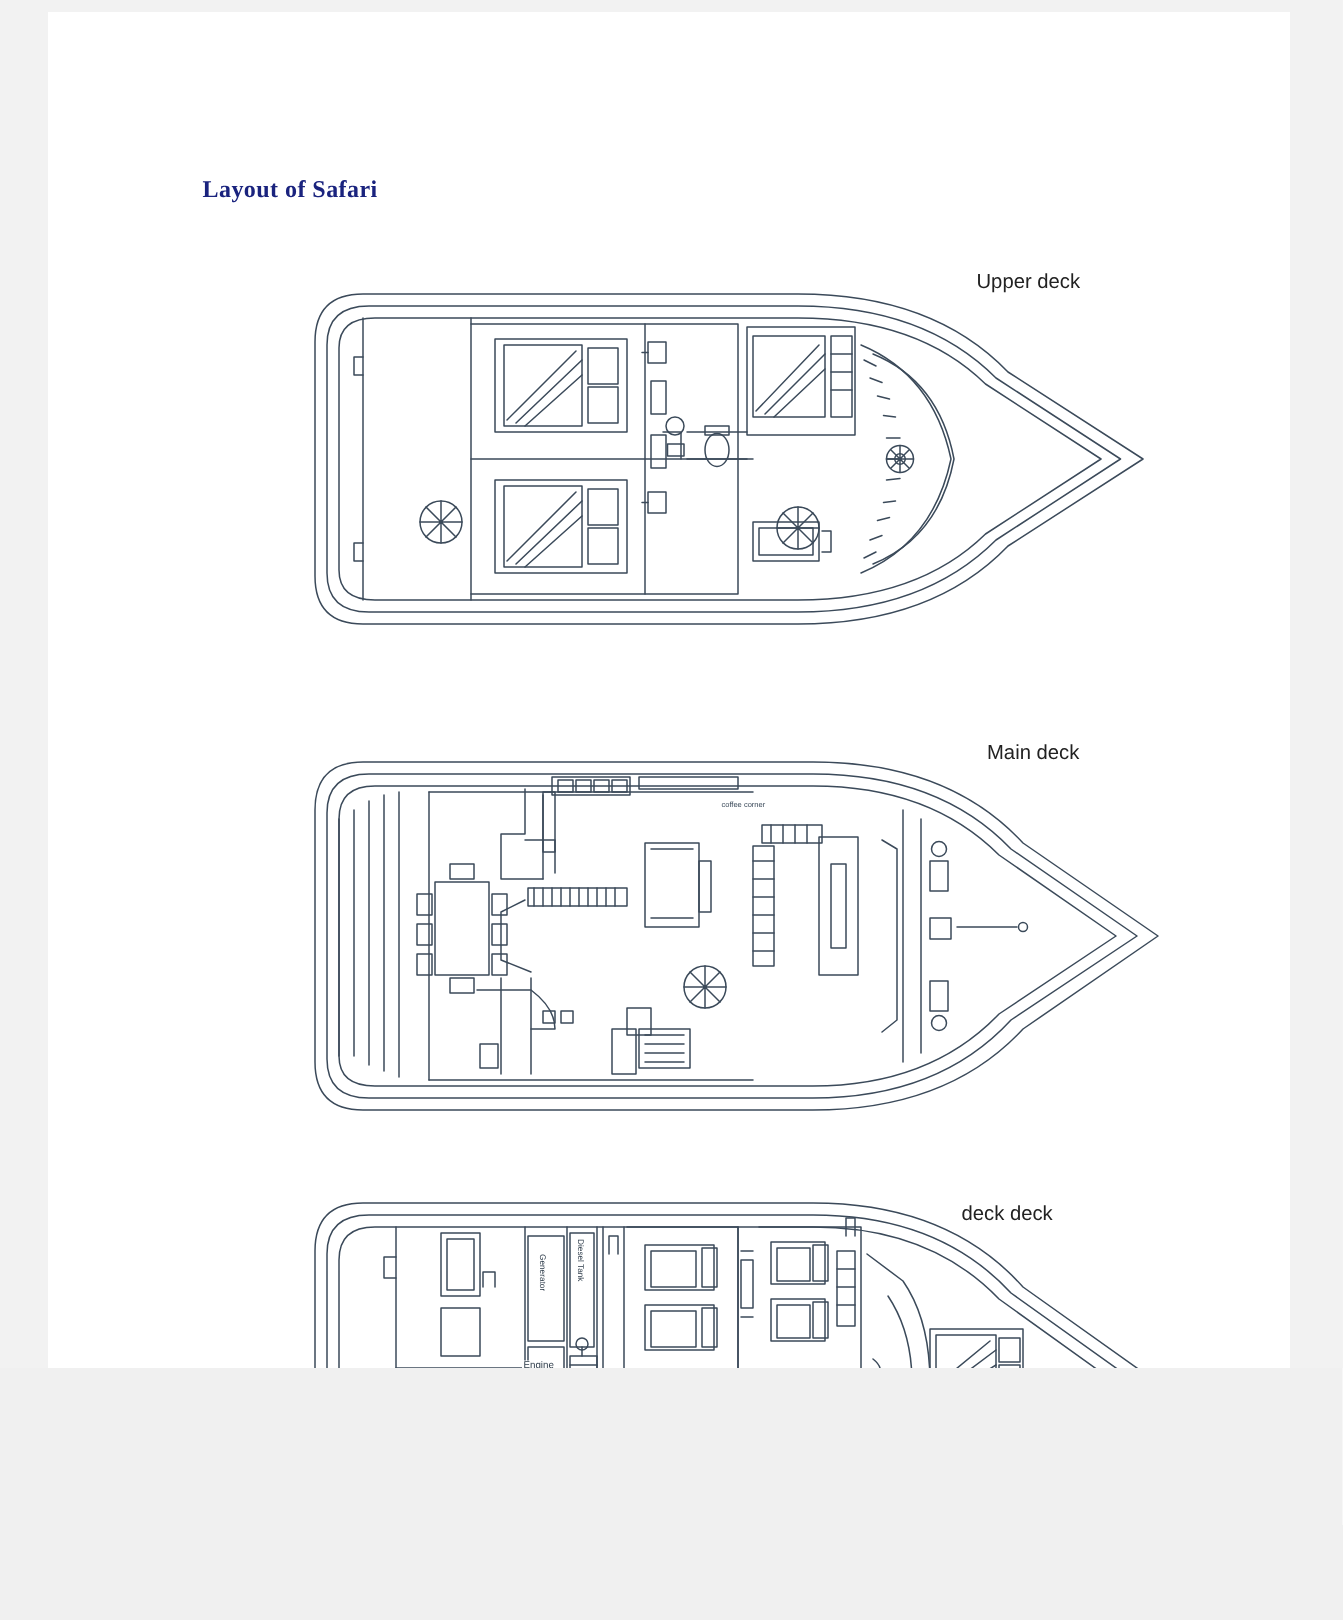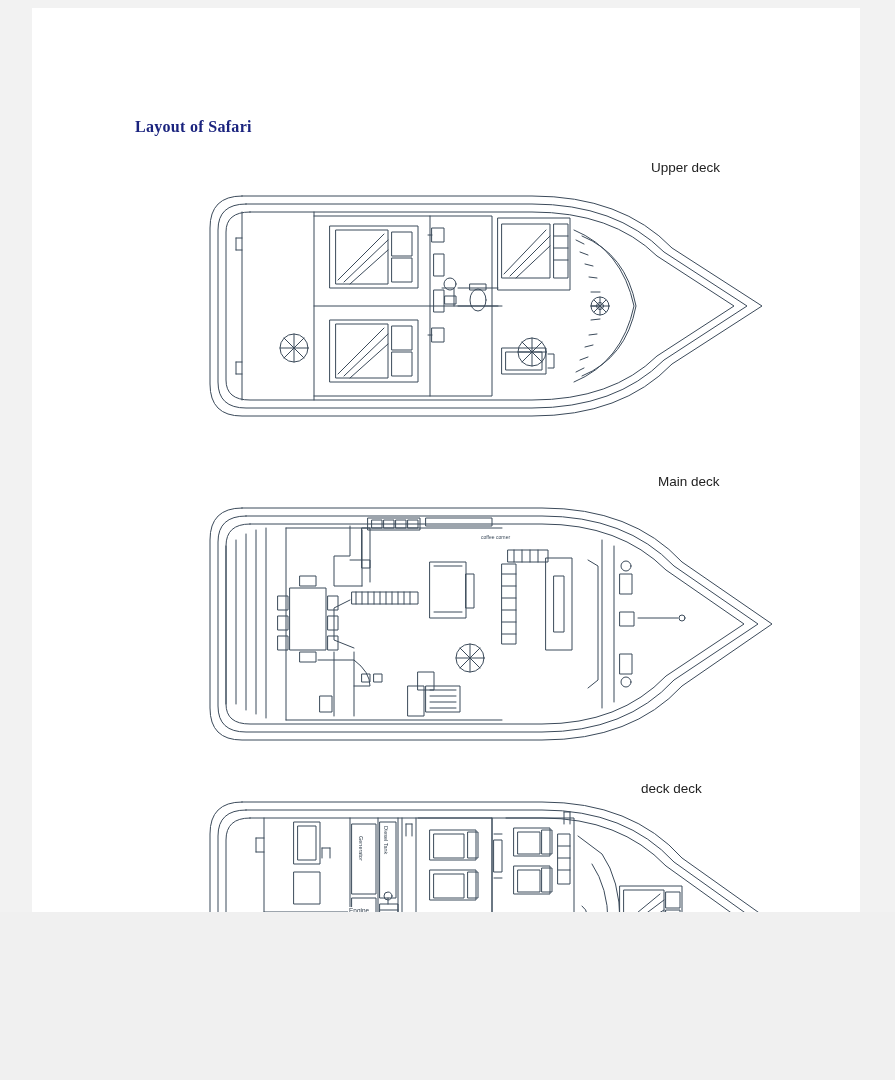--- a/index.html
+++ b/index.html
@@ -31,20 +31,21 @@
     font-weight: bold;
     font-size: 16px;
     color: #1a237e;
     letter-spacing: 0.3px;
   }
   .deck-label {
     position: absolute;
     font-size: 13.5px;
     color: #222;
     font-family: "Liberation Sans", sans-serif;
+    margin-top: 20px;
   }
   .deck-label.upper { left: 619px; top: 152px; }
   .deck-label.main  { left: 626px; top: 466px; }
   .deck-label.lower { left: 609px; top: 773px; }
 
   .plan {
     position: absolute;
   }
   .plan svg { display: block; }
   .tiny-label {

